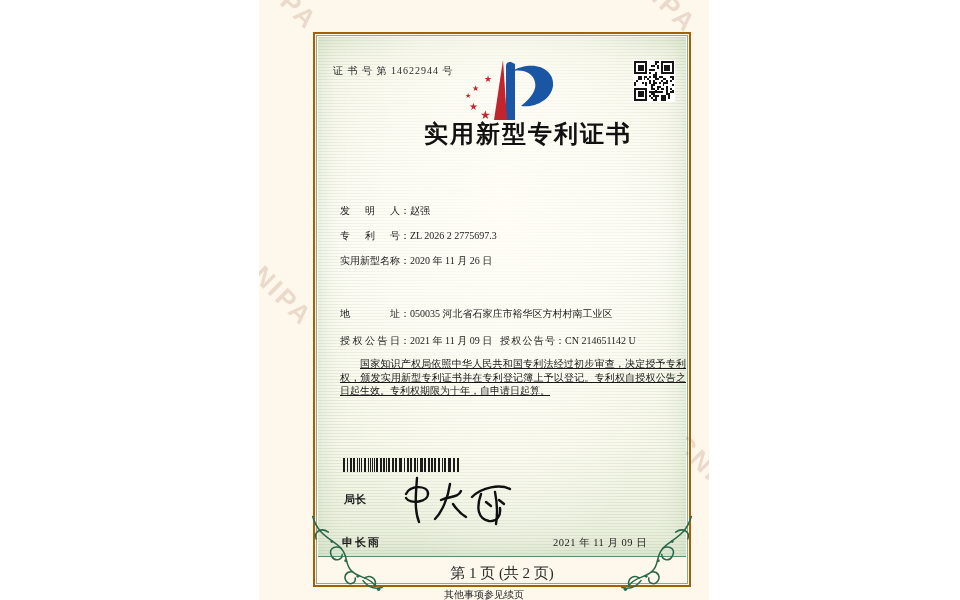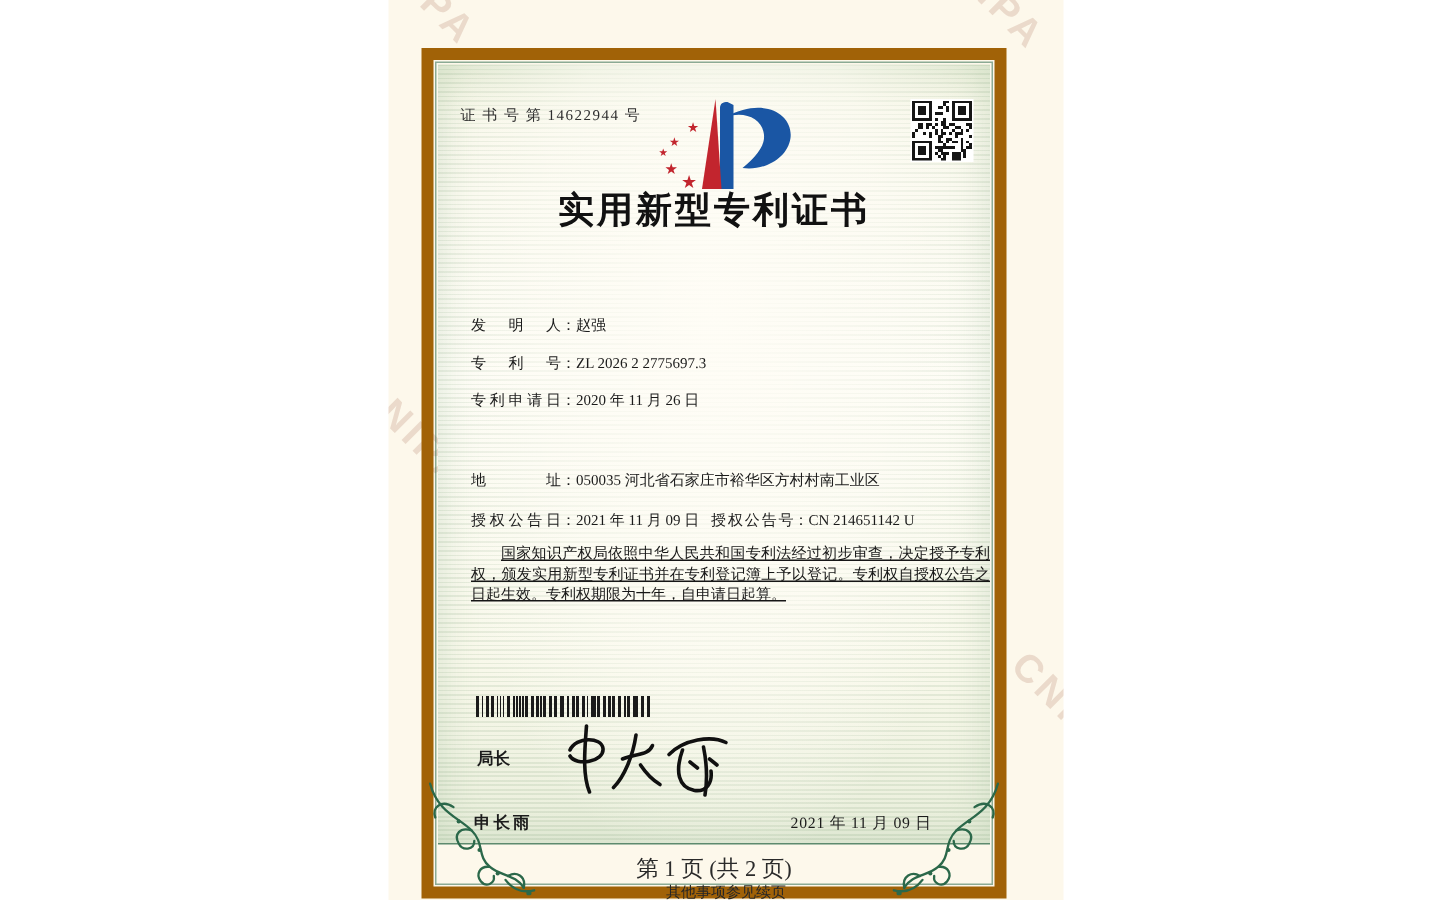--- a/index.html
+++ b/index.html
@@ -5,37 +5,37 @@
   html,body{margin:0;padding:0;background:#ffffff;}
   #canvas{position:relative;width:960px;height:600px;background:#ffffff;overflow:hidden;
           font-family:"Liberation Serif","DejaVu Serif",serif;color:#1c1c1c;}
   
   .page{position:absolute;left:259px;top:0;width:450px;height:600px;background:#fdf8eb;overflow:hidden;}
   .wm{position:absolute;width:130px;text-align:center;transform:rotate(45deg);
       font-family:"Liberation Sans","DejaVu Sans",sans-serif;
       font-weight:700;font-size:26px;letter-spacing:3px;color:rgba(198,162,140,0.34);
       user-select:none;pointer-events:none;z-index:1;}
   
-  .frame{position:absolute;left:22px;top:32px;width:374px;height:551px;
-         border:8px solid #a16207;z-index:2;}
+  .frame{position:absolute;left:54px;top:32px;width:374px;height:551px;
+         border:2px solid #a16207;z-index:2;}
   .frame-line2{position:absolute;inset:1px;border:1px solid rgba(46,106,76,0.55);pointer-events:none;}
   .guilloche{position:absolute;left:3px;right:3px;top:3px;height:519px;
     background:
       repeating-linear-gradient(180deg, rgba(125,160,120,0.16) 0 1px, rgba(0,0,0,0) 1px 3px),
       linear-gradient(180deg,#f0f2df 0%,#f9f8ec 9%,#fdfcf5 40%,#f8f8ea 78%,#e9eedb 100%);
     border-bottom:1px solid #5d8a6e;box-shadow:inset 0 0 26px rgba(140,180,140,0.30);}
   .guilloche::after{content:"";position:absolute;inset:0;
     background:radial-gradient(ellipse at 50% 32%, rgba(255,253,246,0.95) 0%, rgba(255,253,246,0.55) 45%, rgba(255,253,246,0) 75%);}
   .content{position:absolute;inset:0;z-index:3;}
   
   .certno{position:absolute;left:18px;top:30px;font-size:10px;letter-spacing:1px;color:#2e2e2e;}
   .logo{position:absolute;left:150px;top:24px;}
   .qr{position:absolute;left:318px;top:26px;width:40px;height:40px;background:#fff;padding:1px;}
   .title{position:absolute;left:0;top:84px;width:100%;text-align:center;
-         font-size:24px;font-weight:700;letter-spacing:2px;color:#111;}
+         font-size:24px;font-weight:700;letter-spacing:2px;color:#111;padding-left:26px;}
   .frow{position:absolute;left:25px;font-size:10px;white-space:nowrap;color:#1b1b1b;}
   .flabel{display:inline-block;width:60px;text-align:justify;text-align-last:justify;vertical-align:top;}
   .fpair2{position:absolute;left:160px;top:0;}
   .fpair2 .flabel{width:55px;}
   .paras{position:absolute;left:25px;top:323px;width:346px;font-size:10px;line-height:13.5px;
          text-align:justify;color:#161616;}
   .paras p{margin:0;text-indent:2em;text-decoration:underline;}
   .barcode{position:absolute;left:28px;top:424px;width:118px;height:14px;}
   .signer-title{position:absolute;left:29px;top:458px;font-size:11px;font-weight:600;}
   .signer-name{position:absolute;left:27px;top:480px;font-size:11px;font-weight:600;letter-spacing:2px;margin-top:21px;}
@@ -239,21 +239,21 @@
 
         <div class="title">实用新型专利证书</div>
 
         <div class="frow" style="top:170px">
           <span class="flabel">发明人</span><span>：</span><span>赵强</span>
         </div>
         <div class="frow" style="top:195px">
           <span class="flabel">专利号</span><span>：</span><span>ZL 2026 2 2775697.3</span>
         </div>
         <div class="frow" style="top:220px">
-          <span class="flabel">专利申请日</span><span>：</span><span>2020 年 11 月 26 日</span>
+          <span class="flabel">实用新型名称</span><span>：</span><span>2020 年 11 月 26 日</span>
         </div>
         <div class="frow" style="top:273px">
           <span class="flabel">地址</span><span>：</span><span>050035 河北省石家庄市裕华区方村村南工业区</span>
         </div>
         <div class="frow" style="top:300px">
           <span class="flabel">授权公告日</span><span>：</span><span>2021 年 11 月 09 日</span>
           <span class="fpair2">
             <span class="flabel">授权公告号</span><span>：</span><span>CN 214651142 U</span>
           </span>
         </div>

